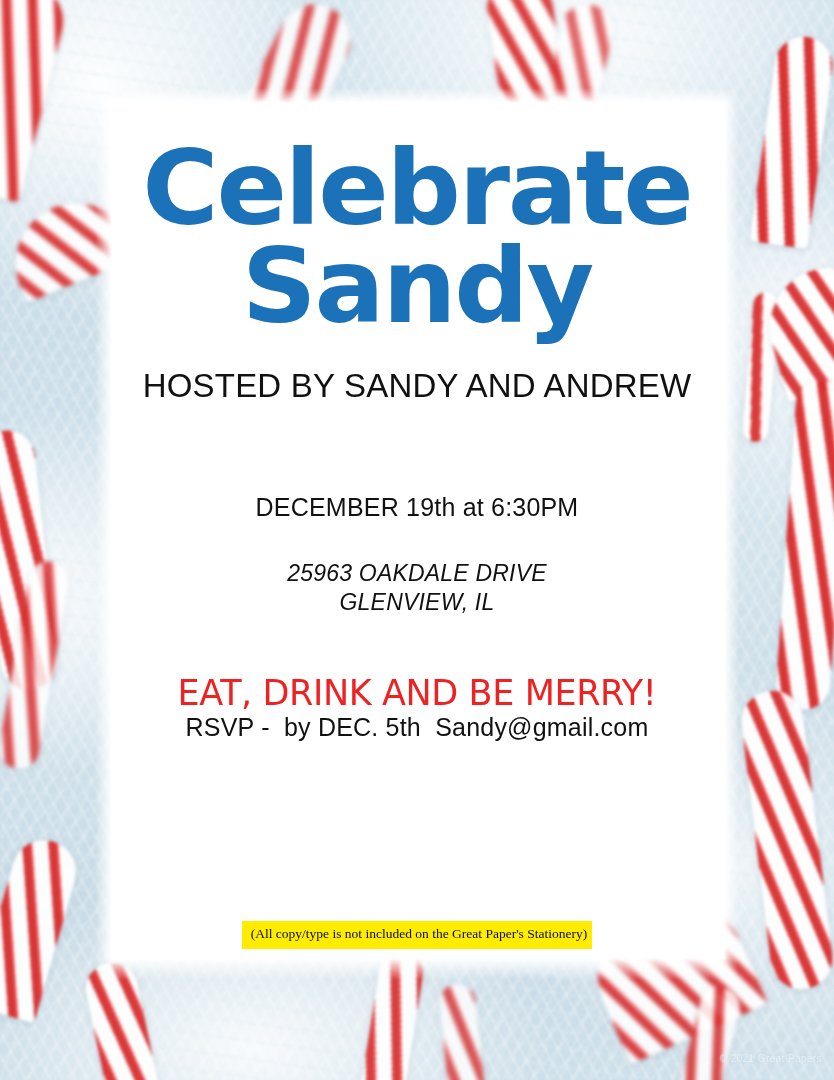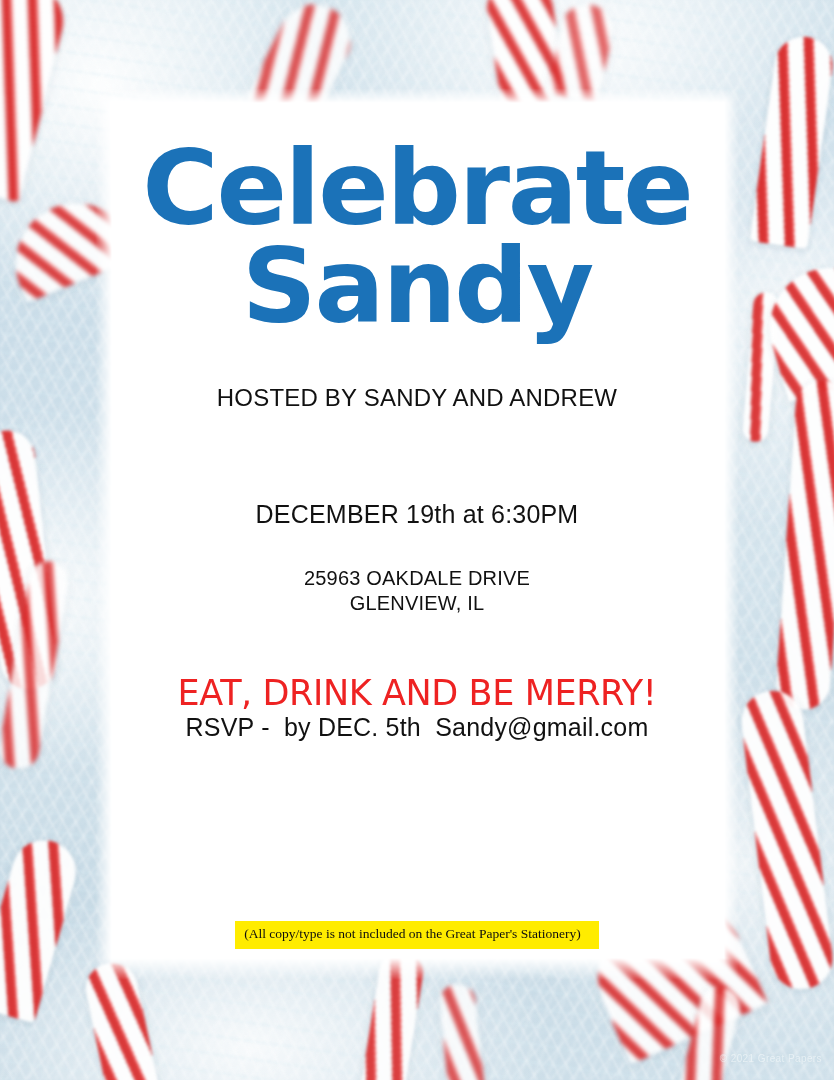--- a/index.html
+++ b/index.html
@@ -123,40 +123,41 @@
   
   .headline {
     margin-top: 44px;
     font-family: "Liberation Sans", sans-serif;
     font-size: 30px;
     line-height: 1.32;
     color: #111111;
     letter-spacing: 0.2px;
   }
   .hosted {
-    margin-top: 48px;
-    font-family: "Liberation Sans", sans-serif;
-    font-size: 24px;
+    margin-top: 31px;
+    font-family: "Liberation Sans", sans-serif;
+    font-size: 33px;
     color: #111111;
     letter-spacing: 0.2px;
   }
   .datetime {
     margin-top: 88px;
     font-family: "Liberation Sans", sans-serif;
     font-size: 25px;
     color: #111111;
     letter-spacing: 0.2px;
   }
   .address {
     margin-top: 37px;
     font-family: "Liberation Sans", sans-serif;
-    font-size: 20px;
+    font-size: 23px;
     line-height: 1.28;
     color: #111111;
     letter-spacing: 0.2px;
+    font-style: italic;
   }
   .merry {
     margin-top: 56px;
     font-family: "DejaVu Sans", sans-serif;
     font-weight: normal;
     font-size: 35px;
     color: #ee2222;
     letter-spacing: -0.4px;
     white-space: nowrap;
   }
@@ -176,21 +177,21 @@
     top: 833px;
     text-align: center;
   }
   .disclaimer {
     display: inline-block;
     background: #ffec00;
     color: #0e0e0e;
     font-family: "Liberation Serif", serif;
     font-size: 13.5px;
     line-height: 1.55;
-    padding: 3px 18px 4px 9px;
+    padding: 3px 5px 4px 9px;
     white-space: nowrap;
     text-align: right;
   }
 
   
   .watermark {
     position: absolute;
     right: 12px;
     bottom: 16px;
     font-family: "Liberation Sans", sans-serif;

